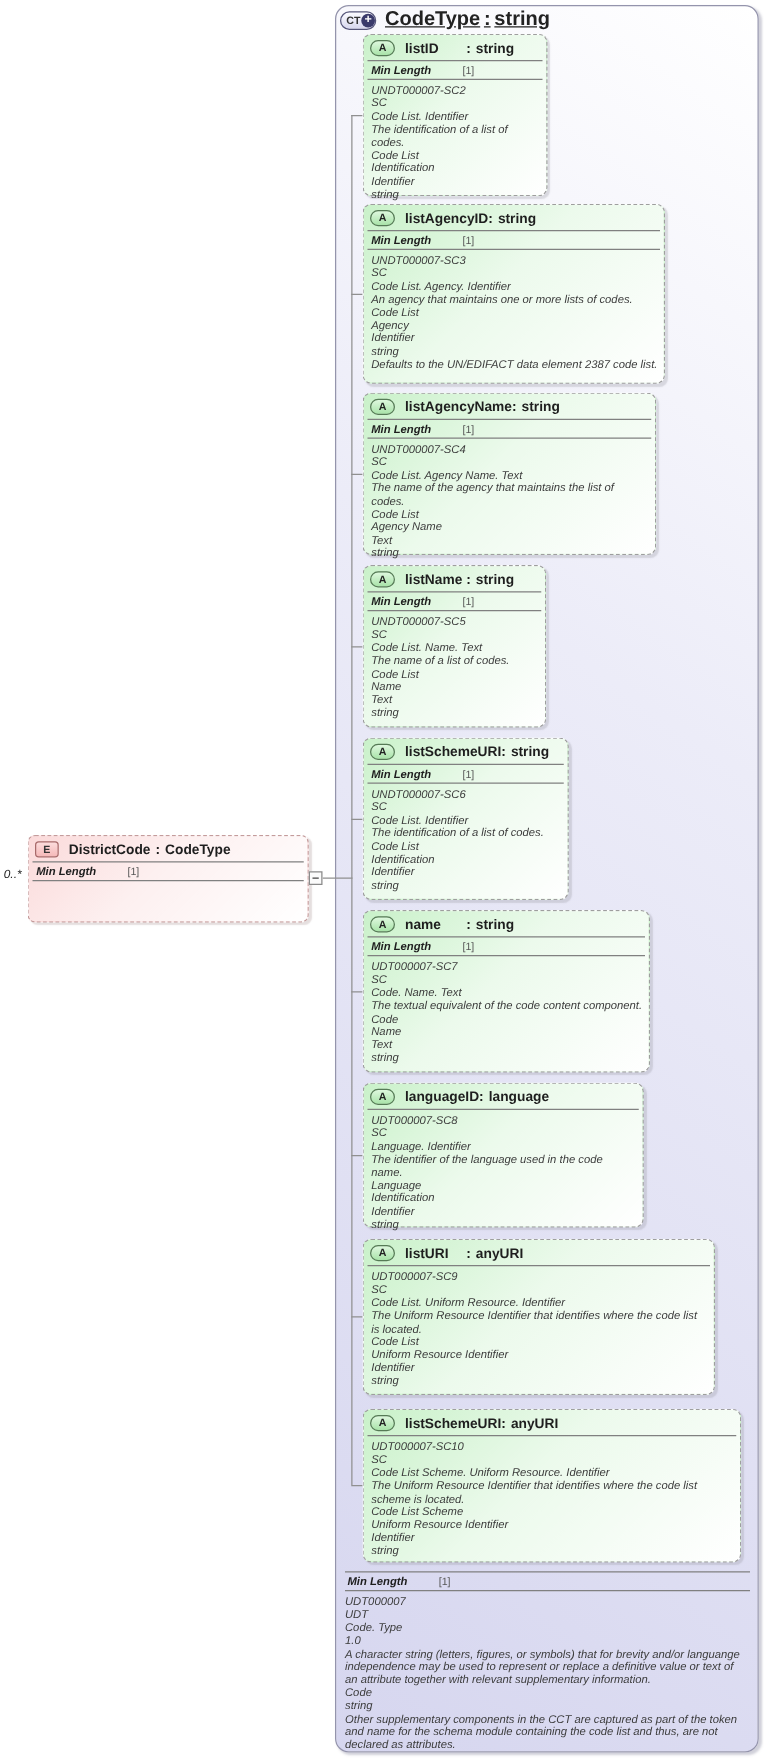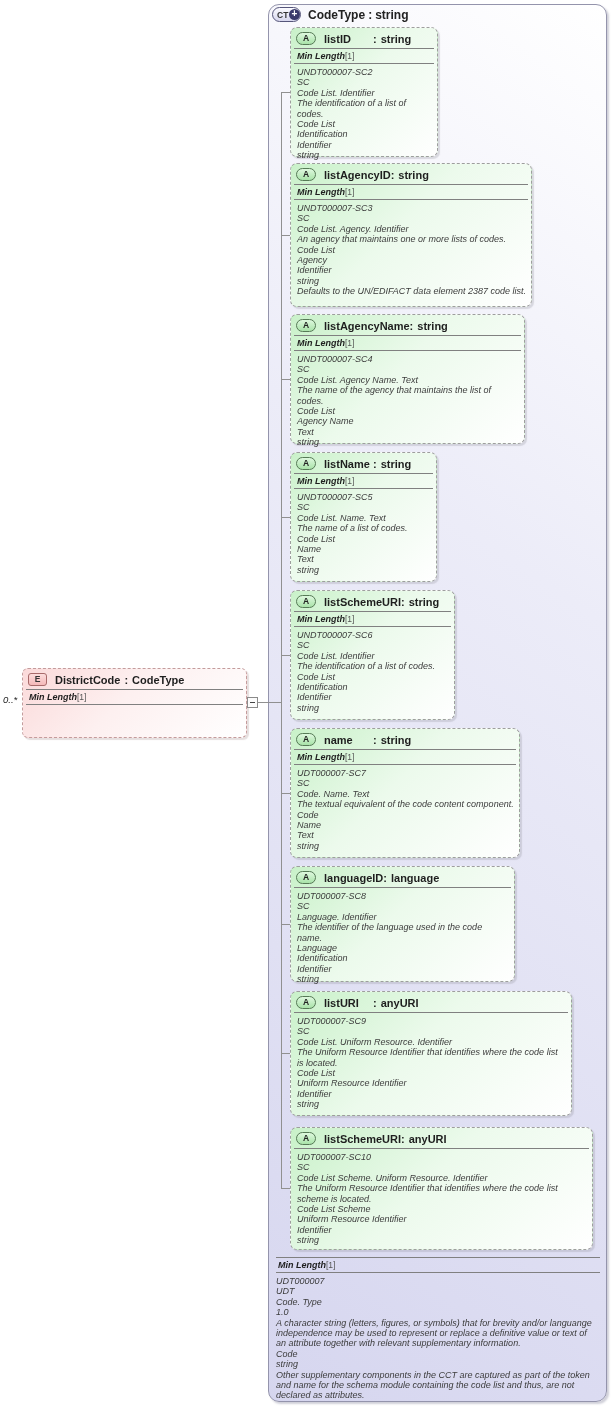--- a/index.html
+++ b/index.html
@@ -17,21 +17,21 @@
   .ct-icon {
     position:relative; width:29px; height:15px; border:1px solid #55557a; border-radius:8px;
     background:linear-gradient(#fbfbff,#d7d7ee); display:flex; align-items:center;
     font-size:8.5px; font-weight:bold; color:#333; padding-left:4px;
   }
   .ct-plus {
     position:absolute; right:0px; top:1px; width:11px; height:11px; border-radius:50%;
     background:#3a3a6b; color:#ffffff; font-size:10px; line-height:10px; font-weight:bold;
     text-align:center;
   }
-  .ct-title { margin-left:7px; font-size:12px; font-weight:bold; color:#222; }
+  .ct-title { margin-left:7px; font-size:16px; font-weight:bold; color:#222;text-decoration:underline; }
   .ct-title span { margin-right:3px; }
 
   
   .v-line { position:absolute; width:1px; background:#909090; z-index:2; }
   .h-line { position:absolute; height:1px; background:#909090; z-index:2; }
   .collapse-handle {
     position:absolute; left:247px; top:697px; width:11px; height:11px; z-index:6;
     border:1px solid #8a8a8a; background:#fbfbfb; display:flex; align-items:center; justify-content:center;
   }
   .collapse-handle .minus { width:5px; height:1px; background:#444; }
@@ -47,21 +47,21 @@
   .icon-a {
     flex:0 0 auto; width:20px; height:13px; border:1px solid #567a56; border-radius:7px;
     background:linear-gradient(#def8de,#a9e3a9); font-size:8.5px; font-weight:bold; color:#222;
     text-align:center; line-height:11px;
   }
   .head-text { margin-left:8px; font-size:11px; font-weight:bold; color:#1e1e1e; white-space:nowrap; }
   .attr-name { display:inline-block; min-width:49px; }
   .el-name  { display:inline-block; margin-right:4px; }
   .colon { display:inline-block; margin-right:4px; }
   .rule { height:1px; background:#808080; margin:0 3px; }
-  .facet-row { display:flex; align-items:baseline; gap:0; padding:2px 6px 1px 6px; min-height:14px; }
+  .facet-row { display:flex; align-items:baseline; gap:25px; padding:2px 6px 1px 6px; min-height:14px; }
   .facet-label { font-size:9px; font-style:italic; font-weight:bold; color:#1e1e1e; }
   .facet-value { font-size:8.5px; color:#555; }
   .anno {
     font-size:9px; font-style:italic; color:#3c3c3c; line-height:10.4px;
     padding:3px 5px 2px 6px; white-space:pre-line;
   }
 
   
   .elem-box {
     position:absolute; left:22px; top:668px; width:225px; height:70px; z-index:4;

